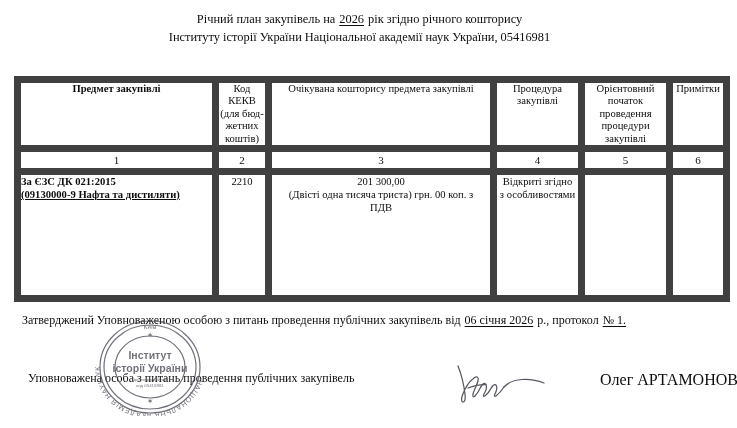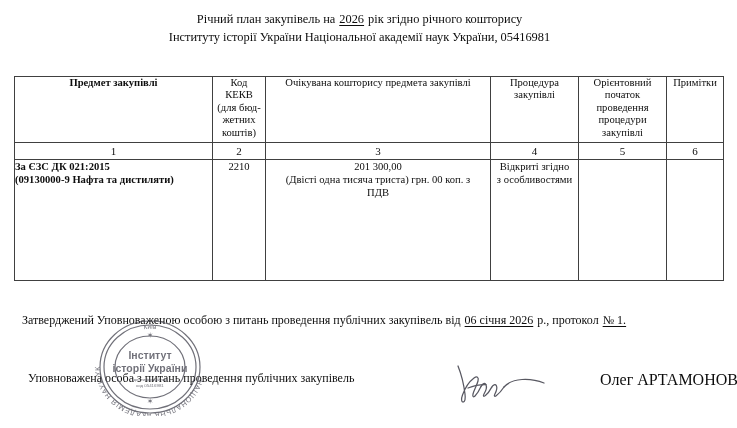--- a/index.html
+++ b/index.html
@@ -35,21 +35,21 @@
   .plan-table {
     position: absolute;
     left: 14px;
     top: 76px;
     width: 709px;
     border-collapse: collapse;
     table-layout: fixed;
     font-size: 10.6px;
   }
   .plan-table td, .plan-table th {
-    border: 1px solid #404040;
+    border: 7px solid #404040;
     padding: 0;
     vertical-align: top;
     font-weight: normal;
   }
   .hdr-cell {
     text-align: center;
     vertical-align: top;
     padding: 5px 3px 4px 3px;
     line-height: 12.4px;
     height: 66px;
@@ -65,21 +65,21 @@
     font-size: 11px;
   }
   .body-cell {
     height: 120px;
     padding: 5px 4px 0 4px;
     line-height: 13px;
     vertical-align: top;
   }
   .body-cell.center { text-align: center; }
   .body-cell.left   { text-align: left; font-weight: bold; margin-top: 37px; }
-  .body-cell .sub   { font-weight: bold; }
+  .body-cell .sub   { font-weight: bold; text-decoration: underline; }
 
   .c1 { width: 198px; }
   .c2 { width: 53px;  }
   .c3 { width: 225px; }
   .c4 { width: 88px;  }
   .c5 { width: 88px;  }
   .c6 { width: 57px;  }
 
   
   .foot-approved {

